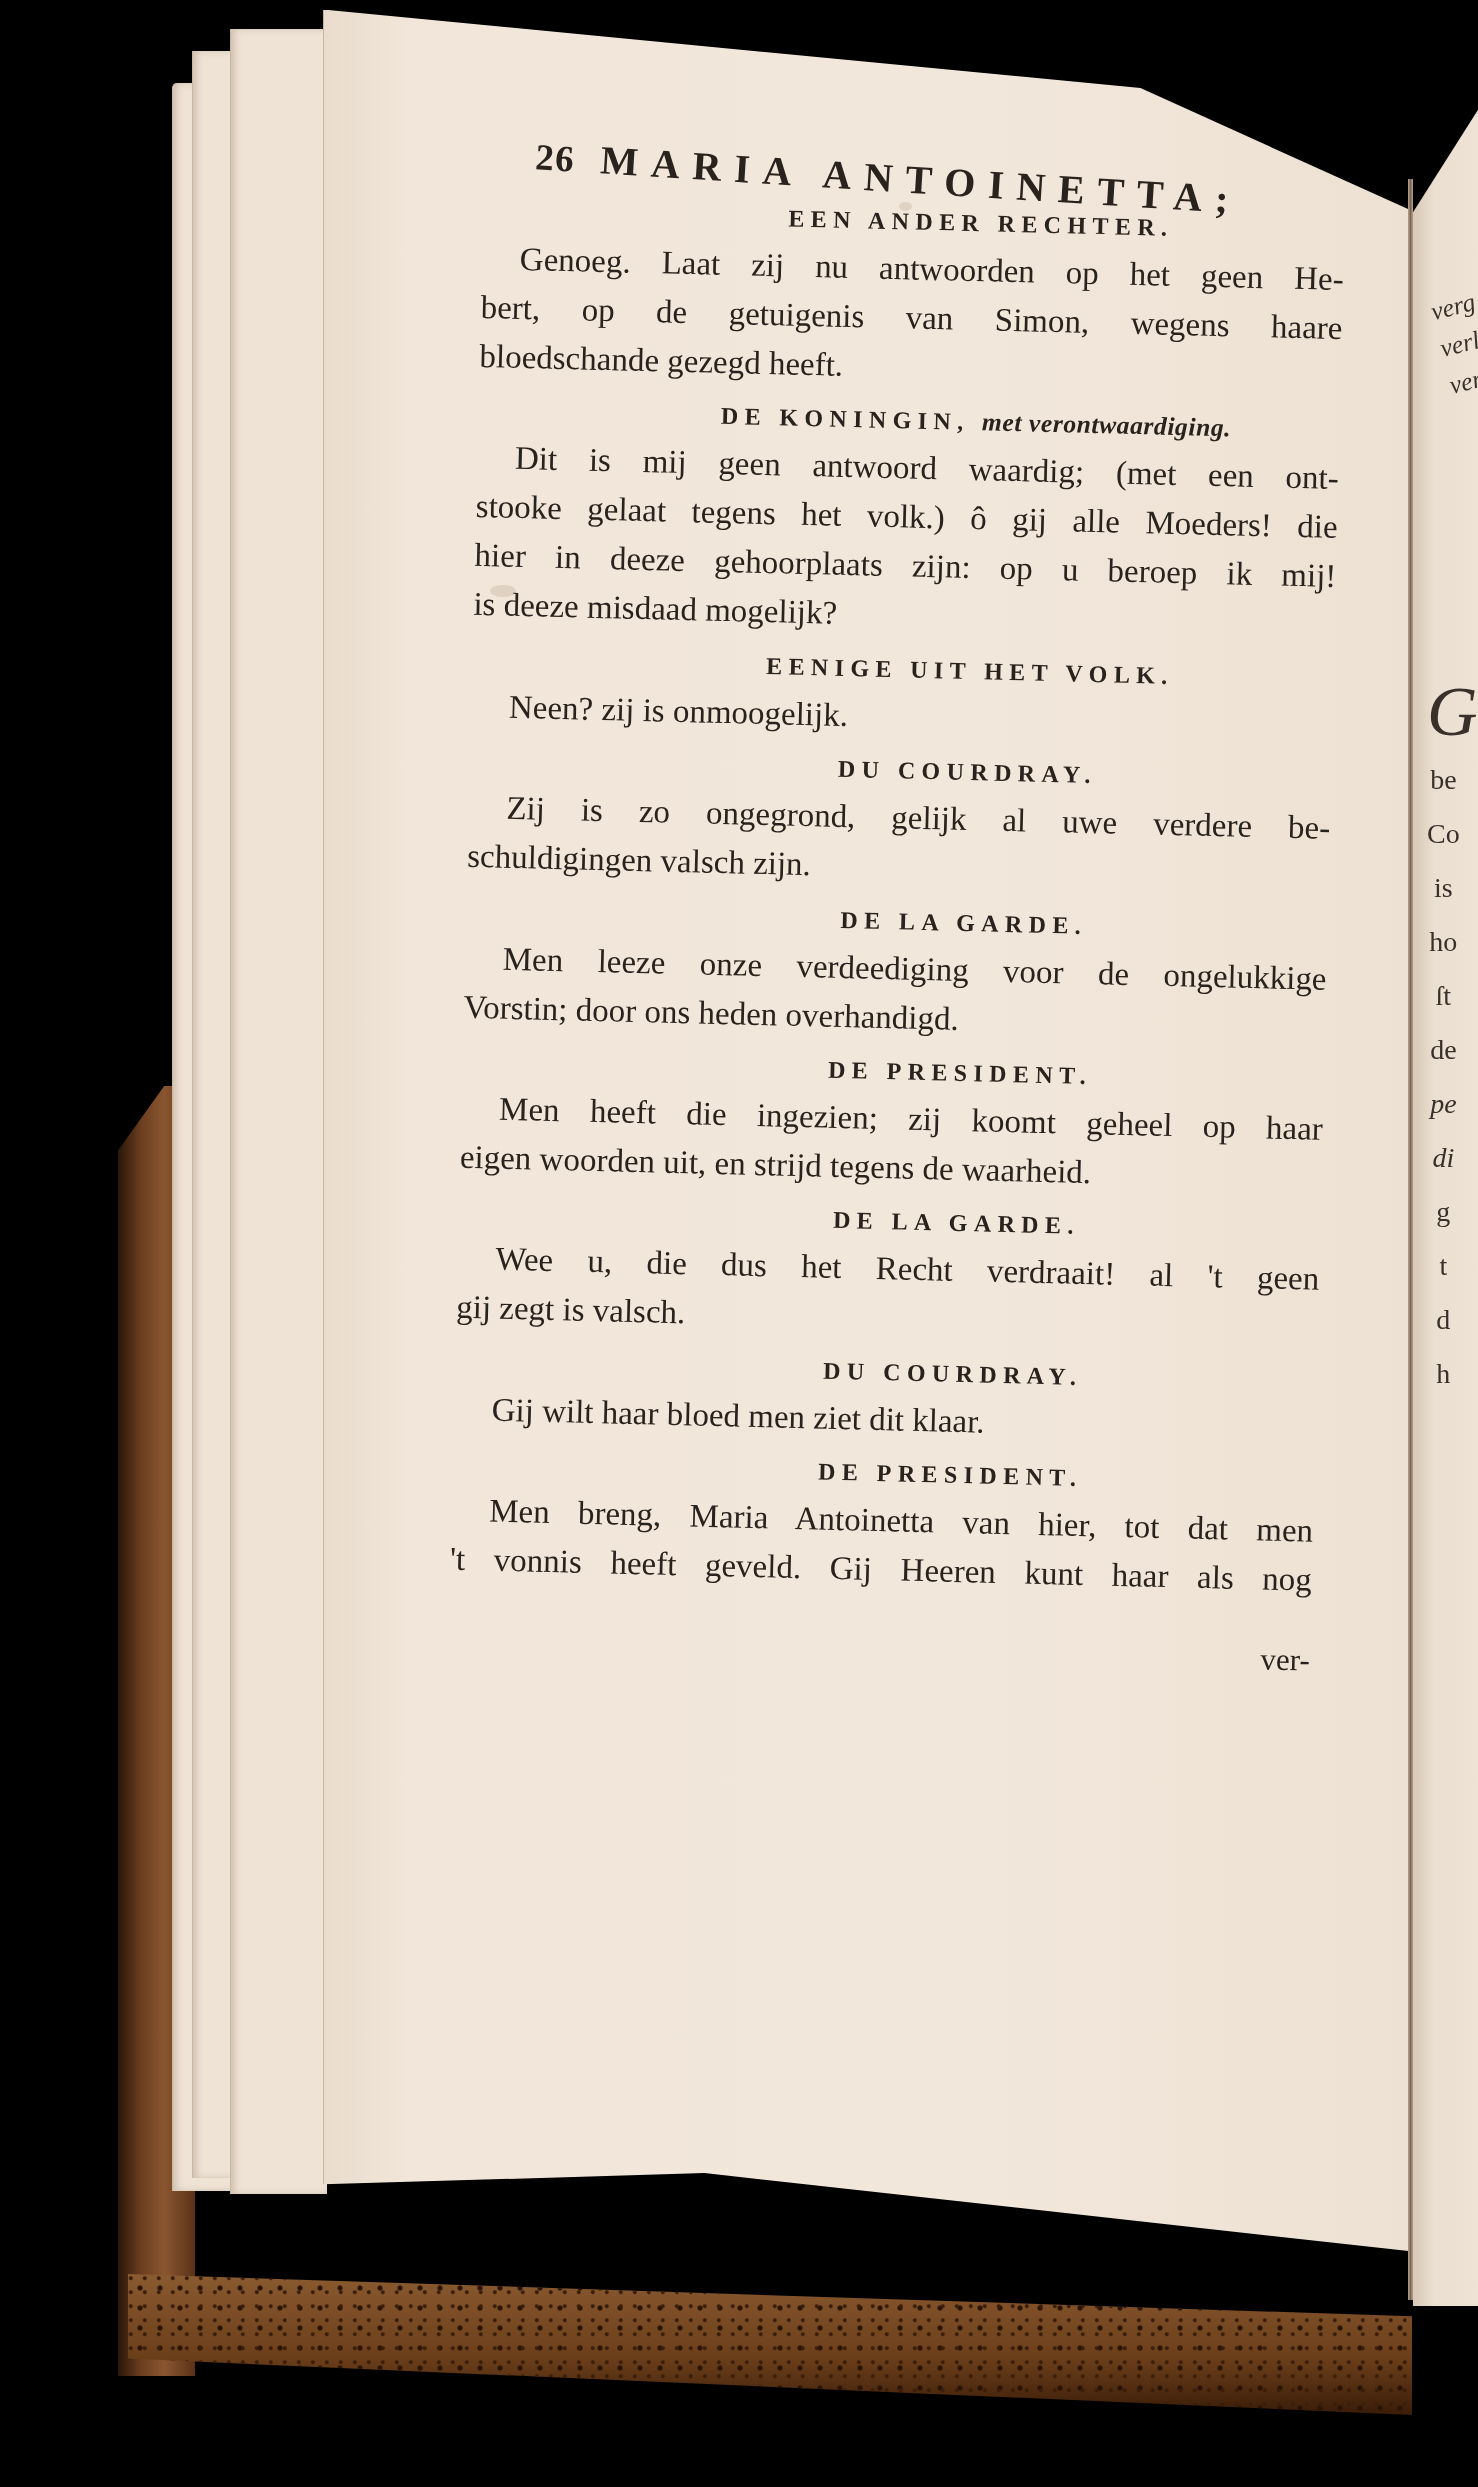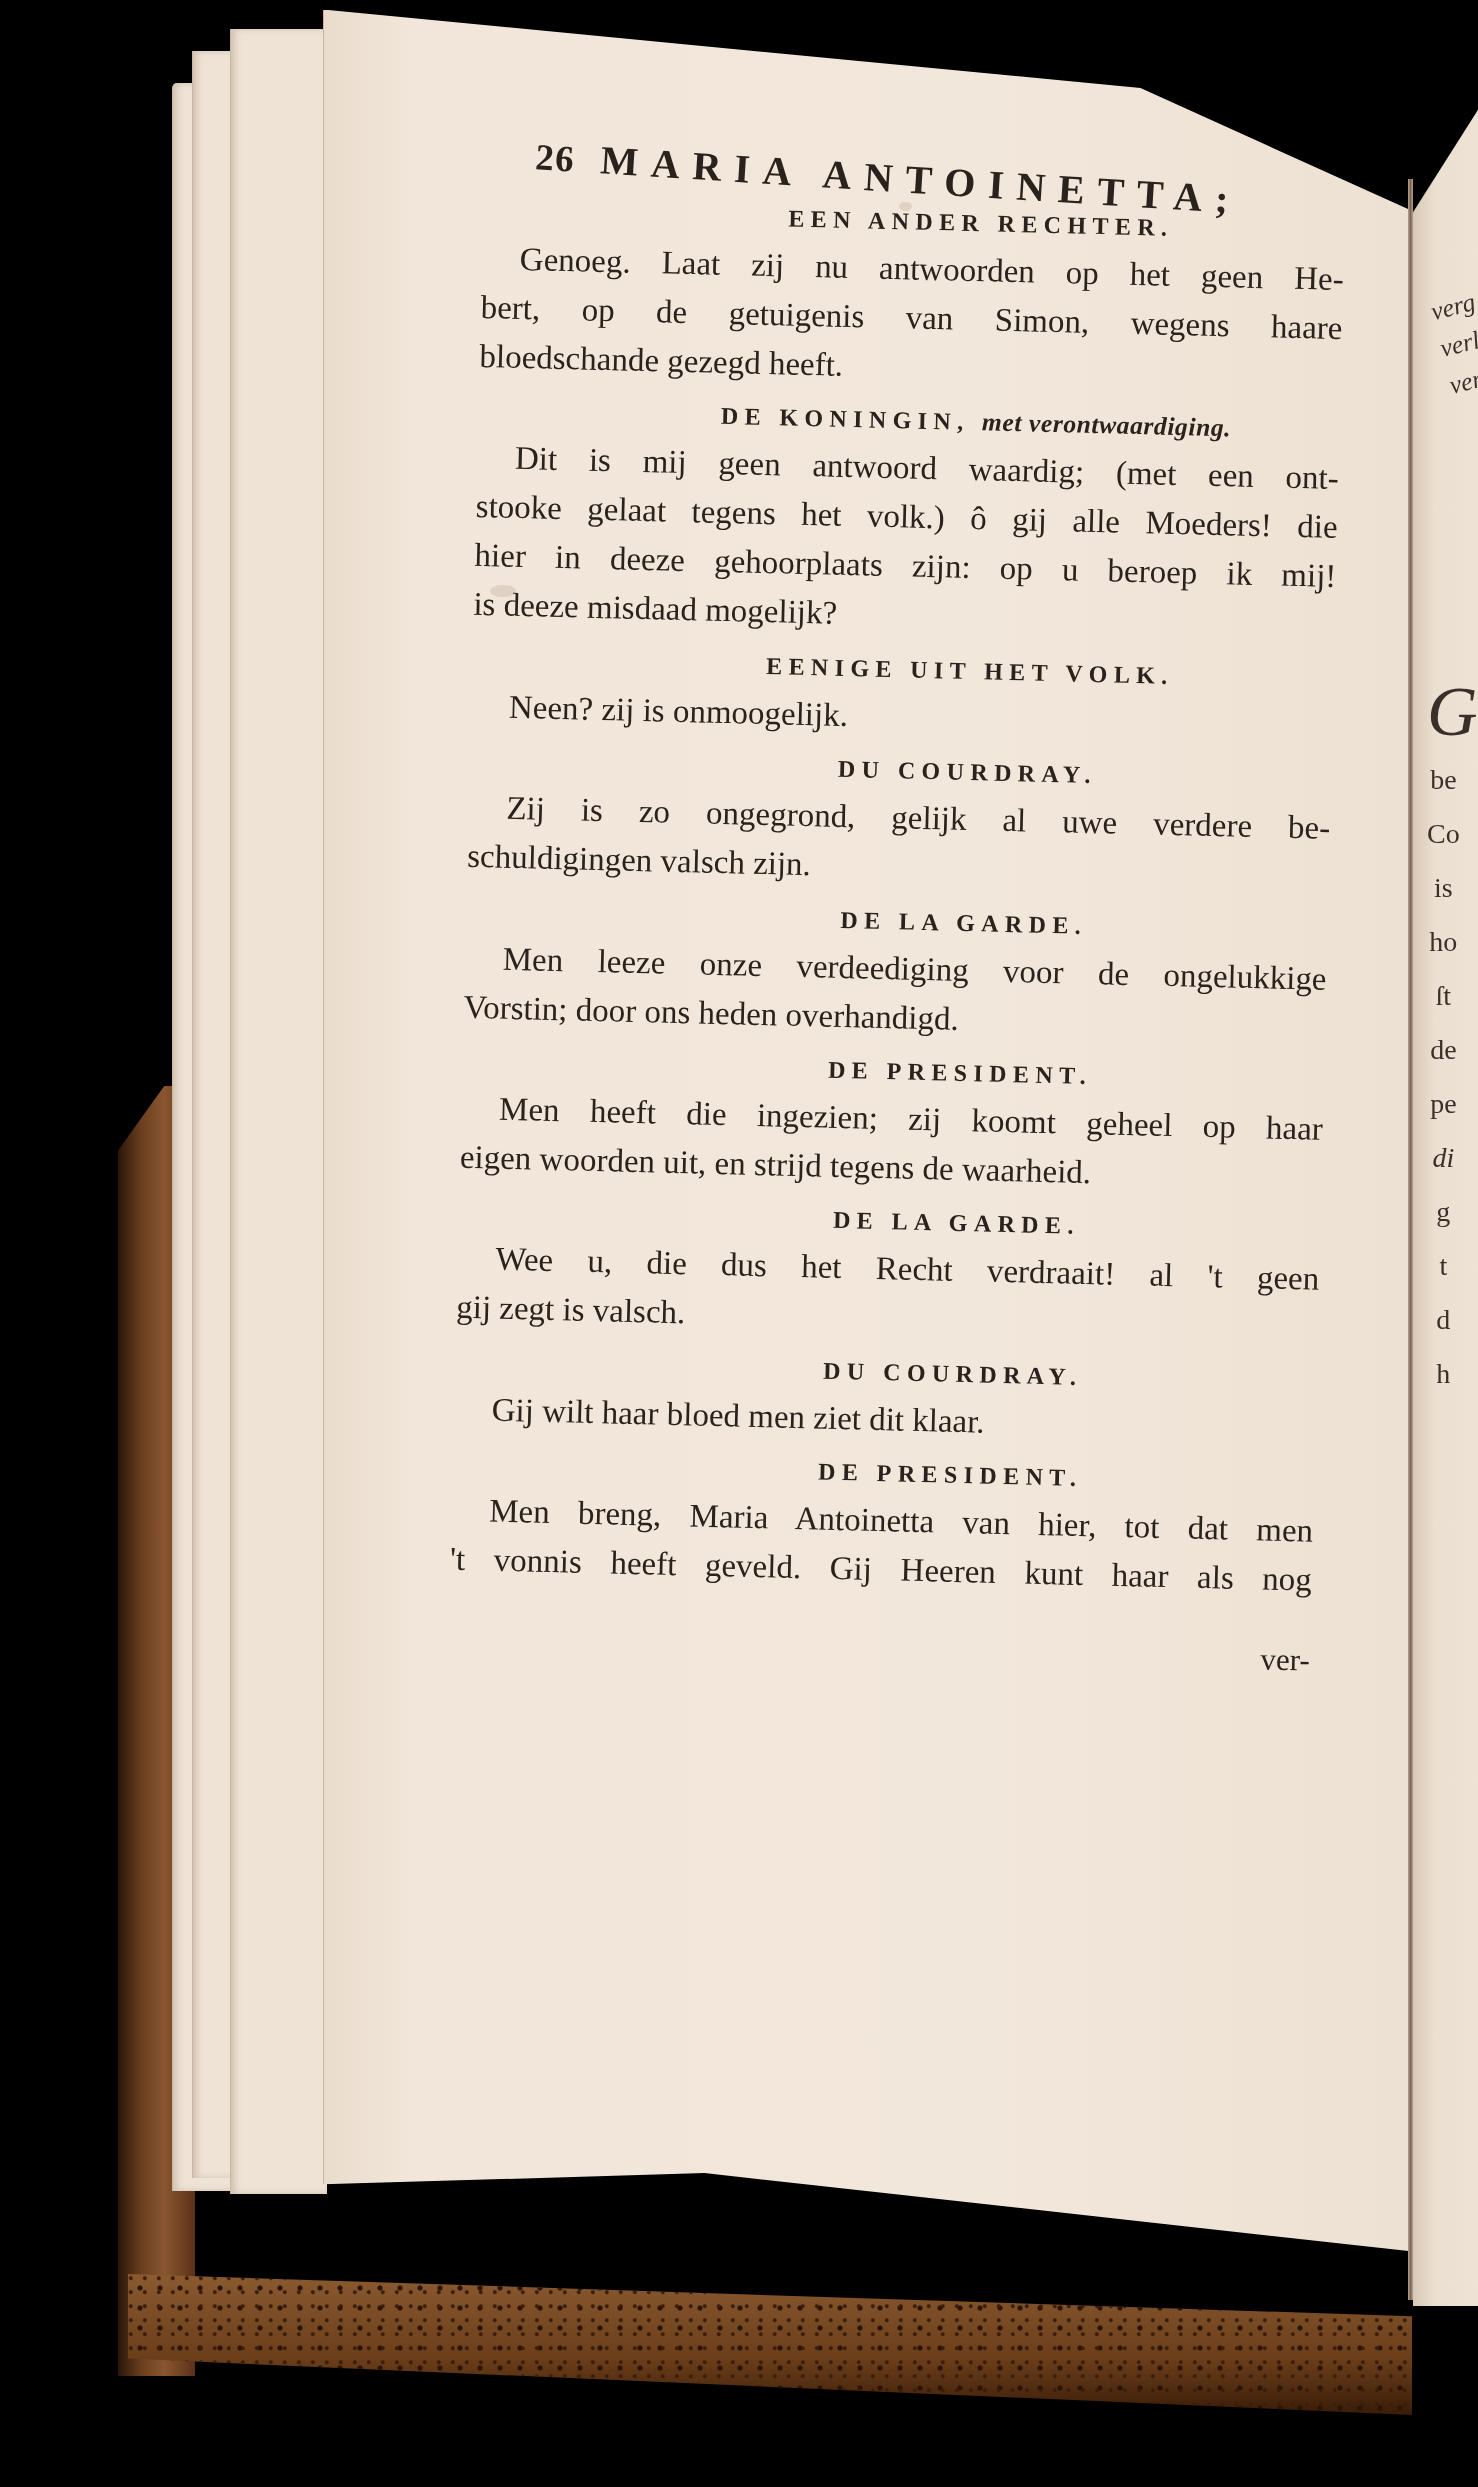--- a/index.html
+++ b/index.html
@@ -204,21 +204,21 @@
     <div>verd</div>
   </div>
   <div class="frag frag-drop">G</div>
   <div class="frag frag-body">
     <div>be</div>
     <div>Co</div>
     <div>is</div>
     <div>ho</div>
     <div>ſt</div>
     <div style="">de</div>
-    <div style="">pe</div>
+    <div style="font-style:italic">pe</div>
     <div style="font-style:italic">di</div>
     <div>g</div>
     <div>t</div>
     <div>d</div>
     <div>h</div>
   </div>
 </div>
 
 <div class="text-block">
 

